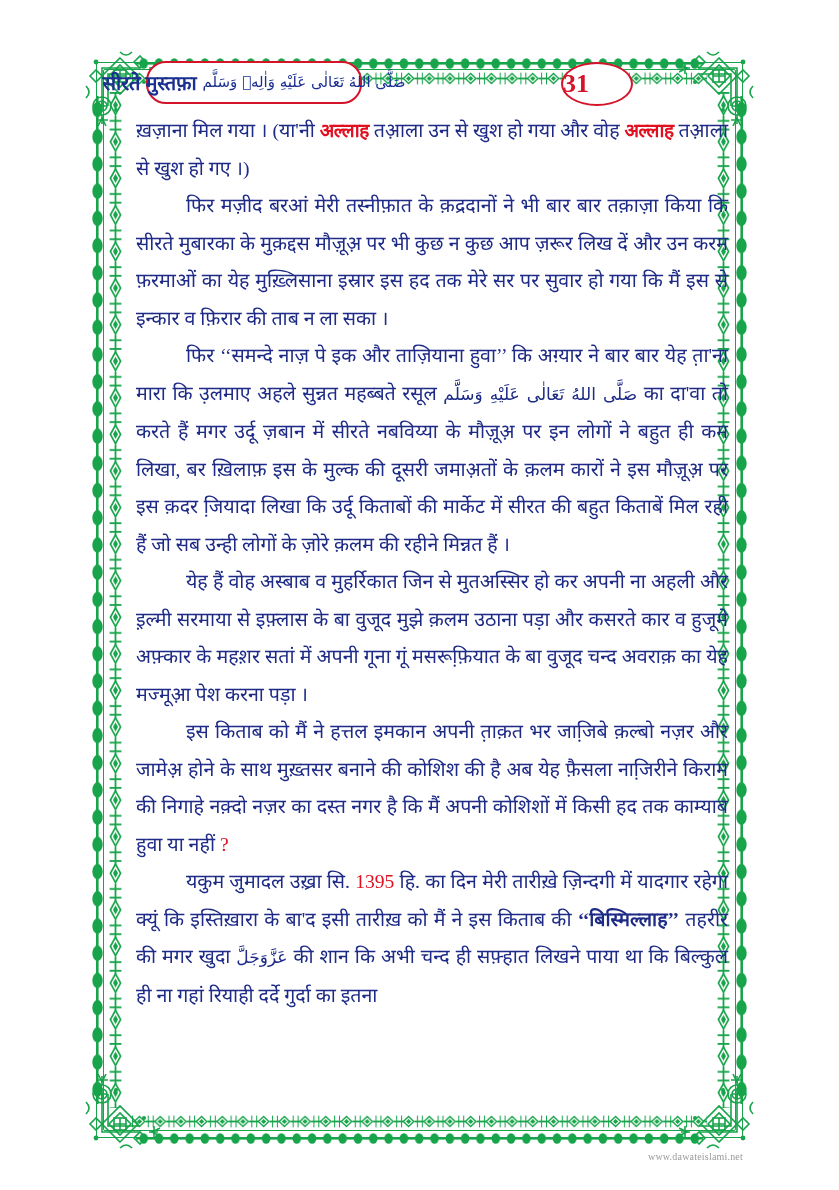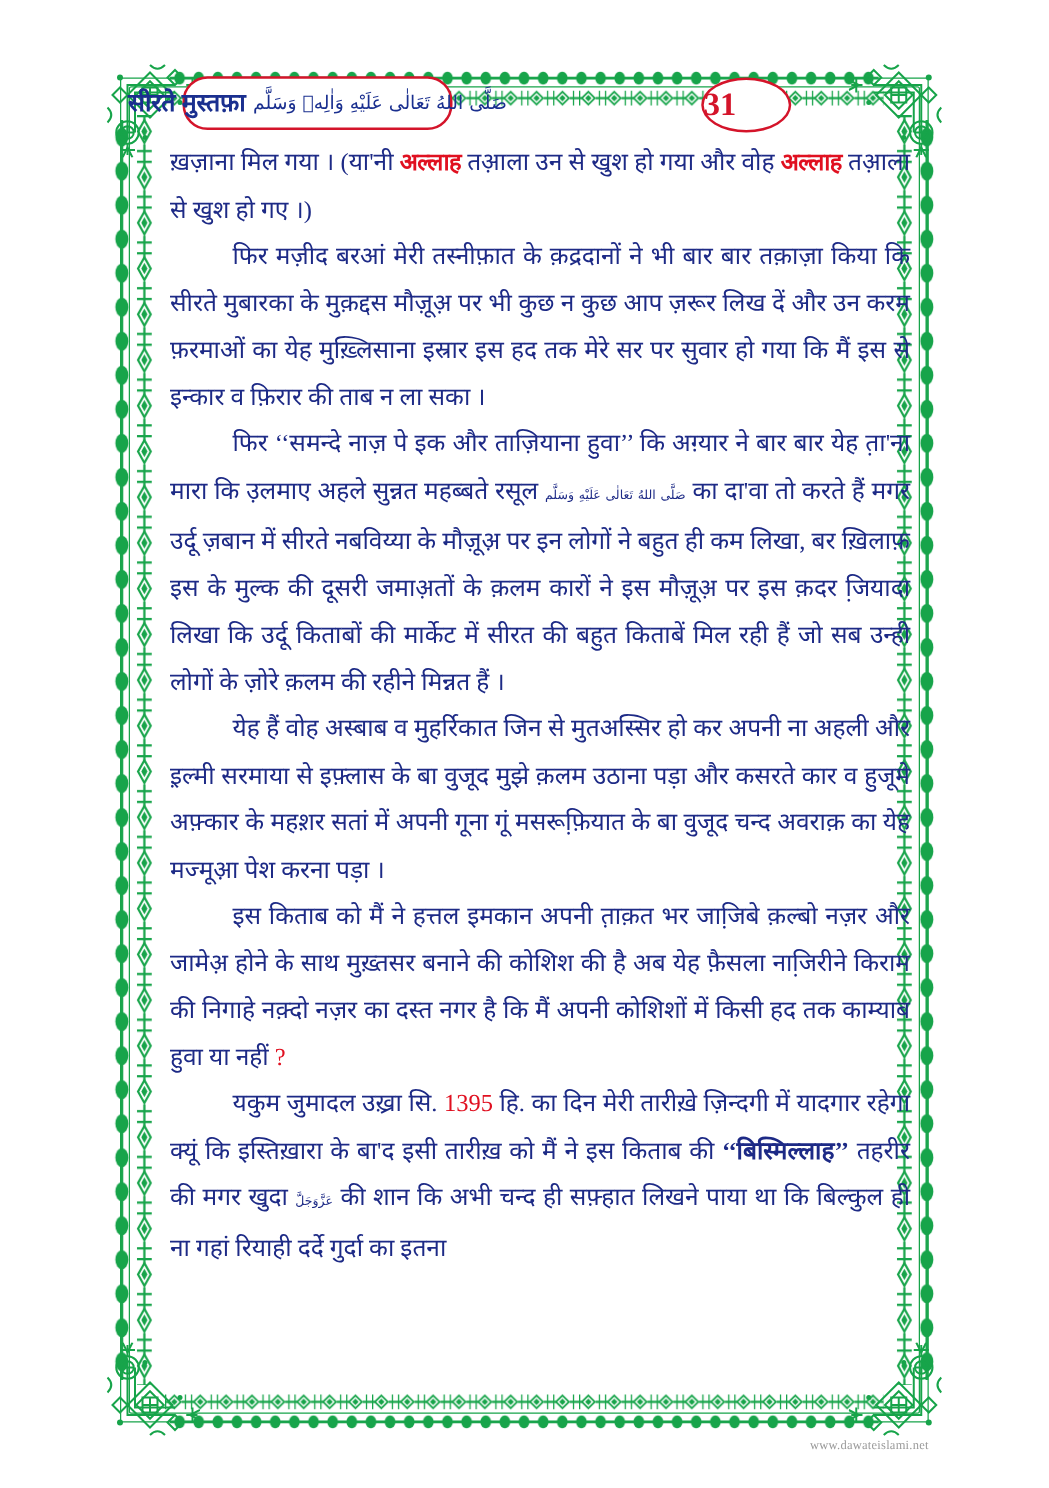--- a/index.html
+++ b/index.html
@@ -146,21 +146,21 @@
   .para.indent{text-indent:50px;}
   .allah{
     color:#e01020;
     font-weight:bold;
     font-family:"Liberation Sans","DejaVu Sans",sans-serif;
     font-size:19px;
     letter-spacing:-0.5px;
   }
   .arabic-inline{
     font-family:"DejaVu Sans",sans-serif;
-    font-size:10px;
+    font-size:17px;
     direction:rtl;
     unicode-bidi:isolate;
     color:#1d2a86;
   }
   .redtext{color:#e01020;}
   .bluebold{font-weight:bold;}
   .sec-head{
     color:#e01020;
     font-family:"Liberation Sans","DejaVu Sans",sans-serif;
     font-weight:bold;

